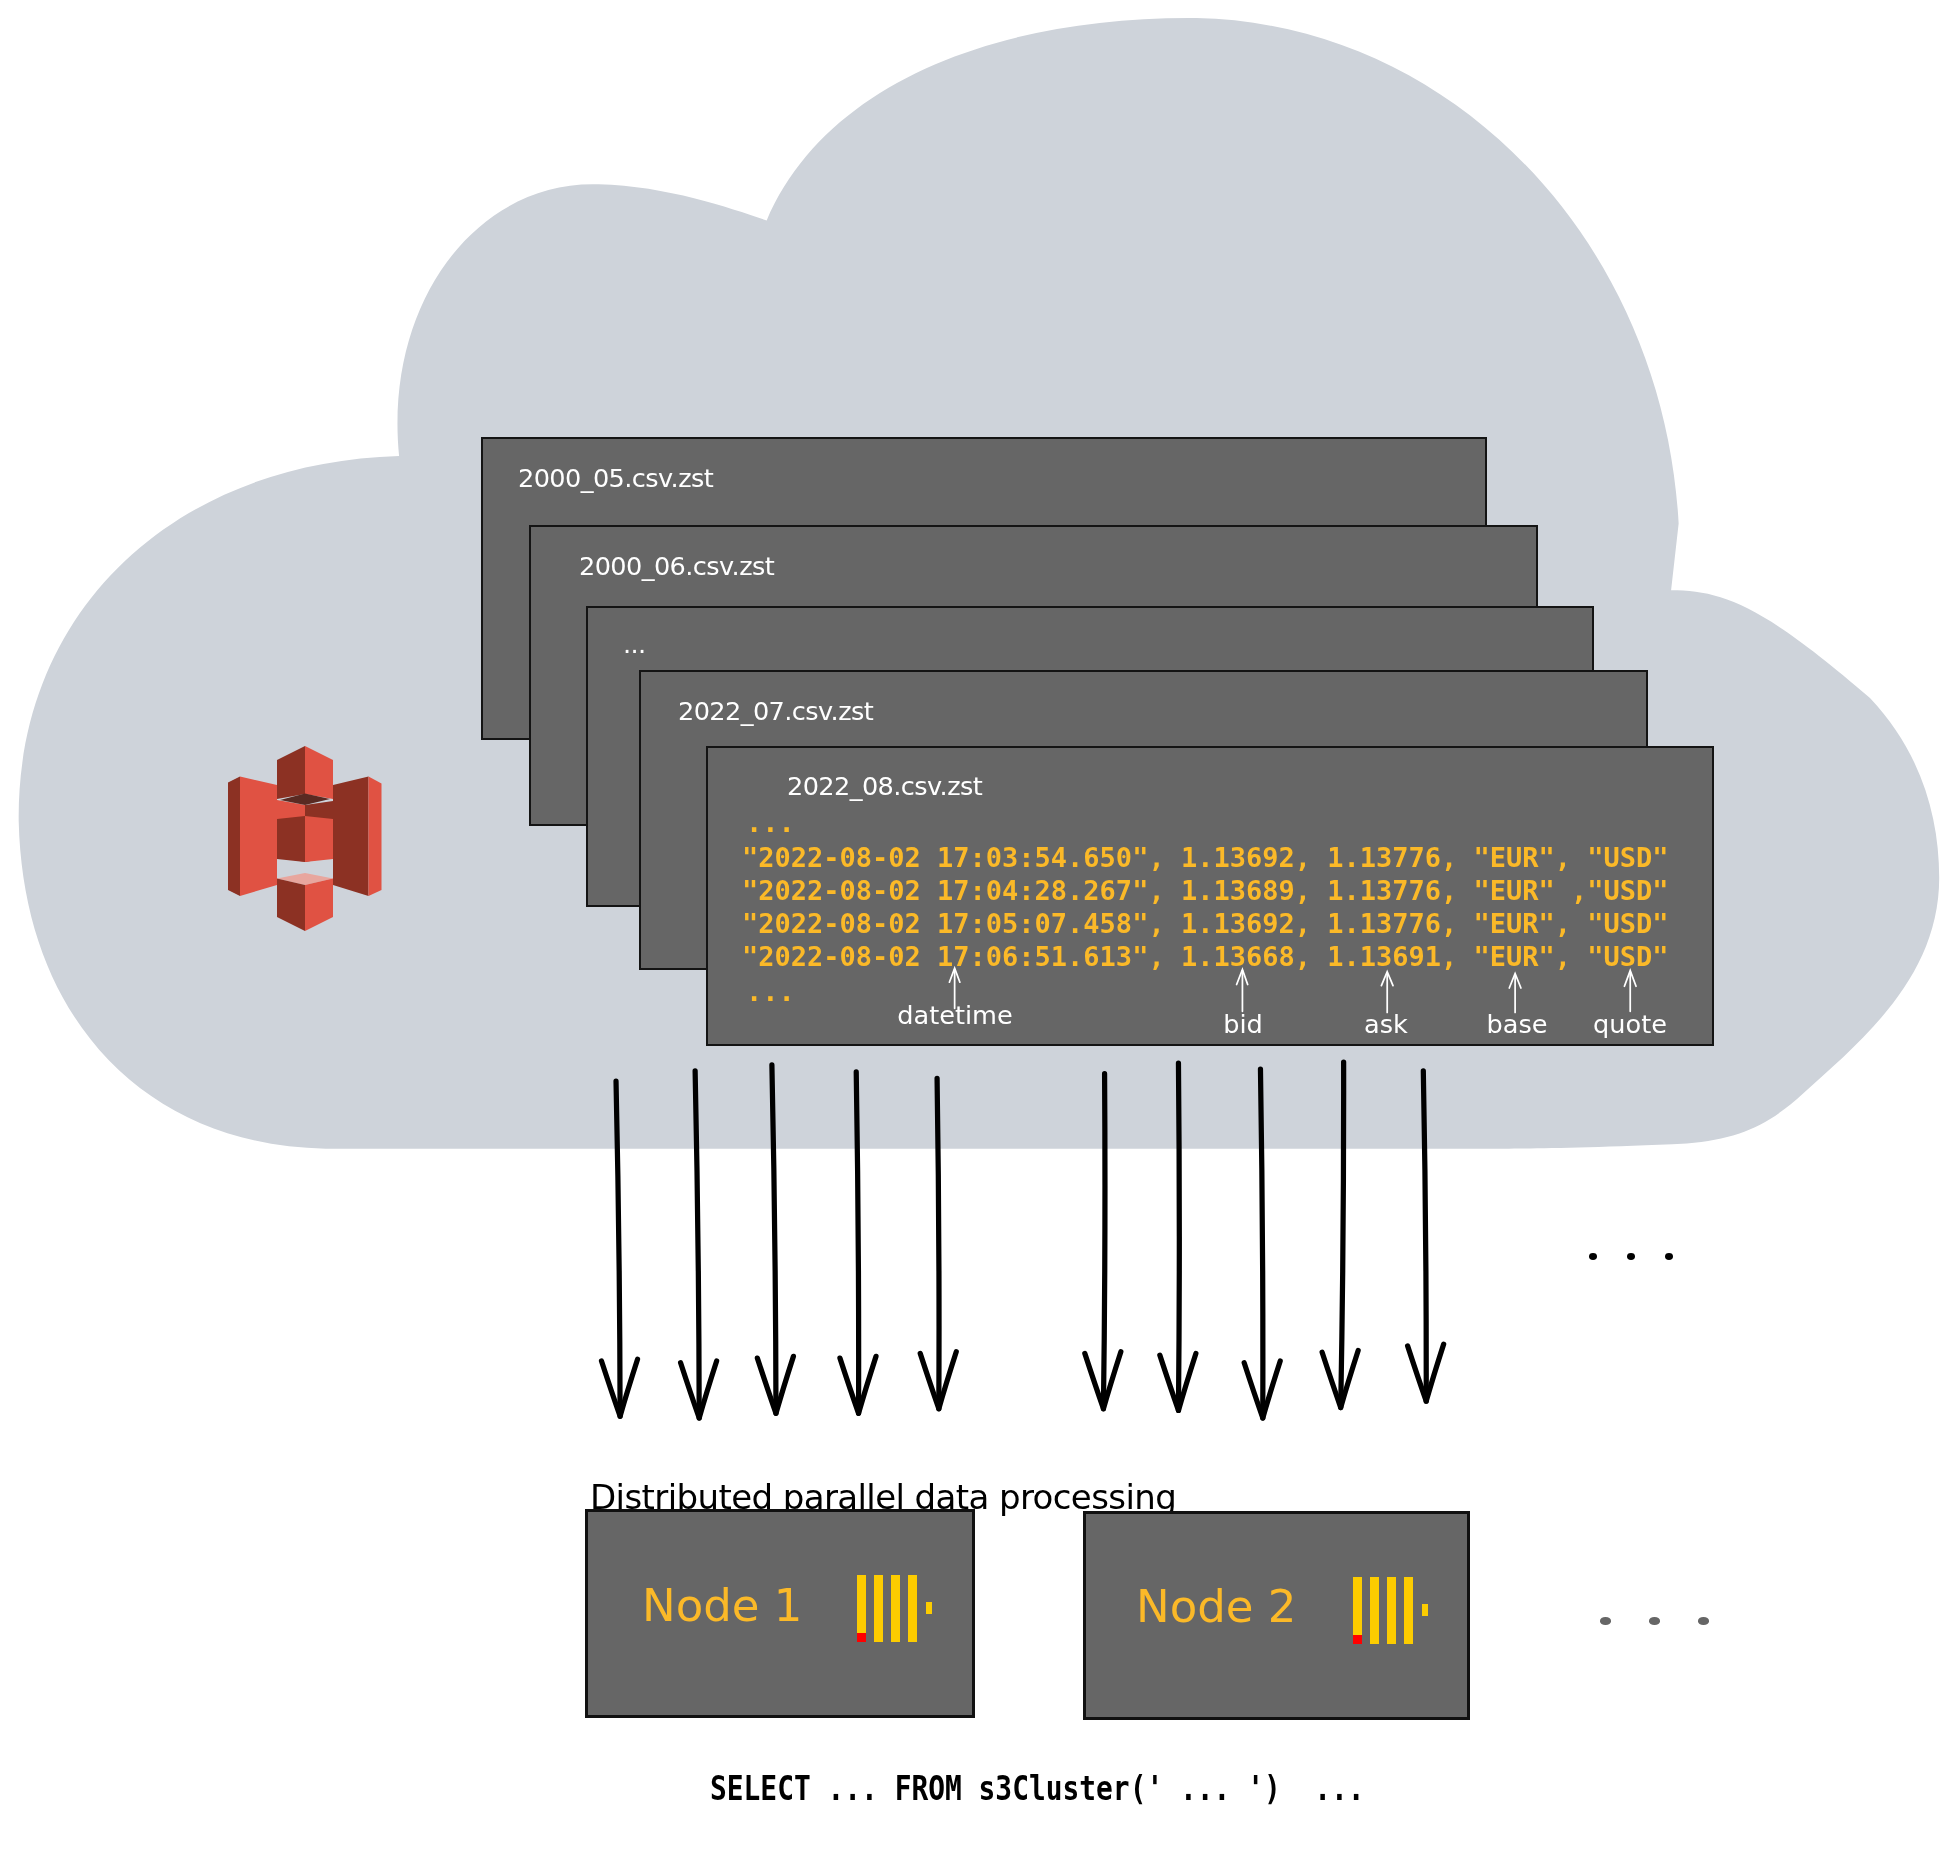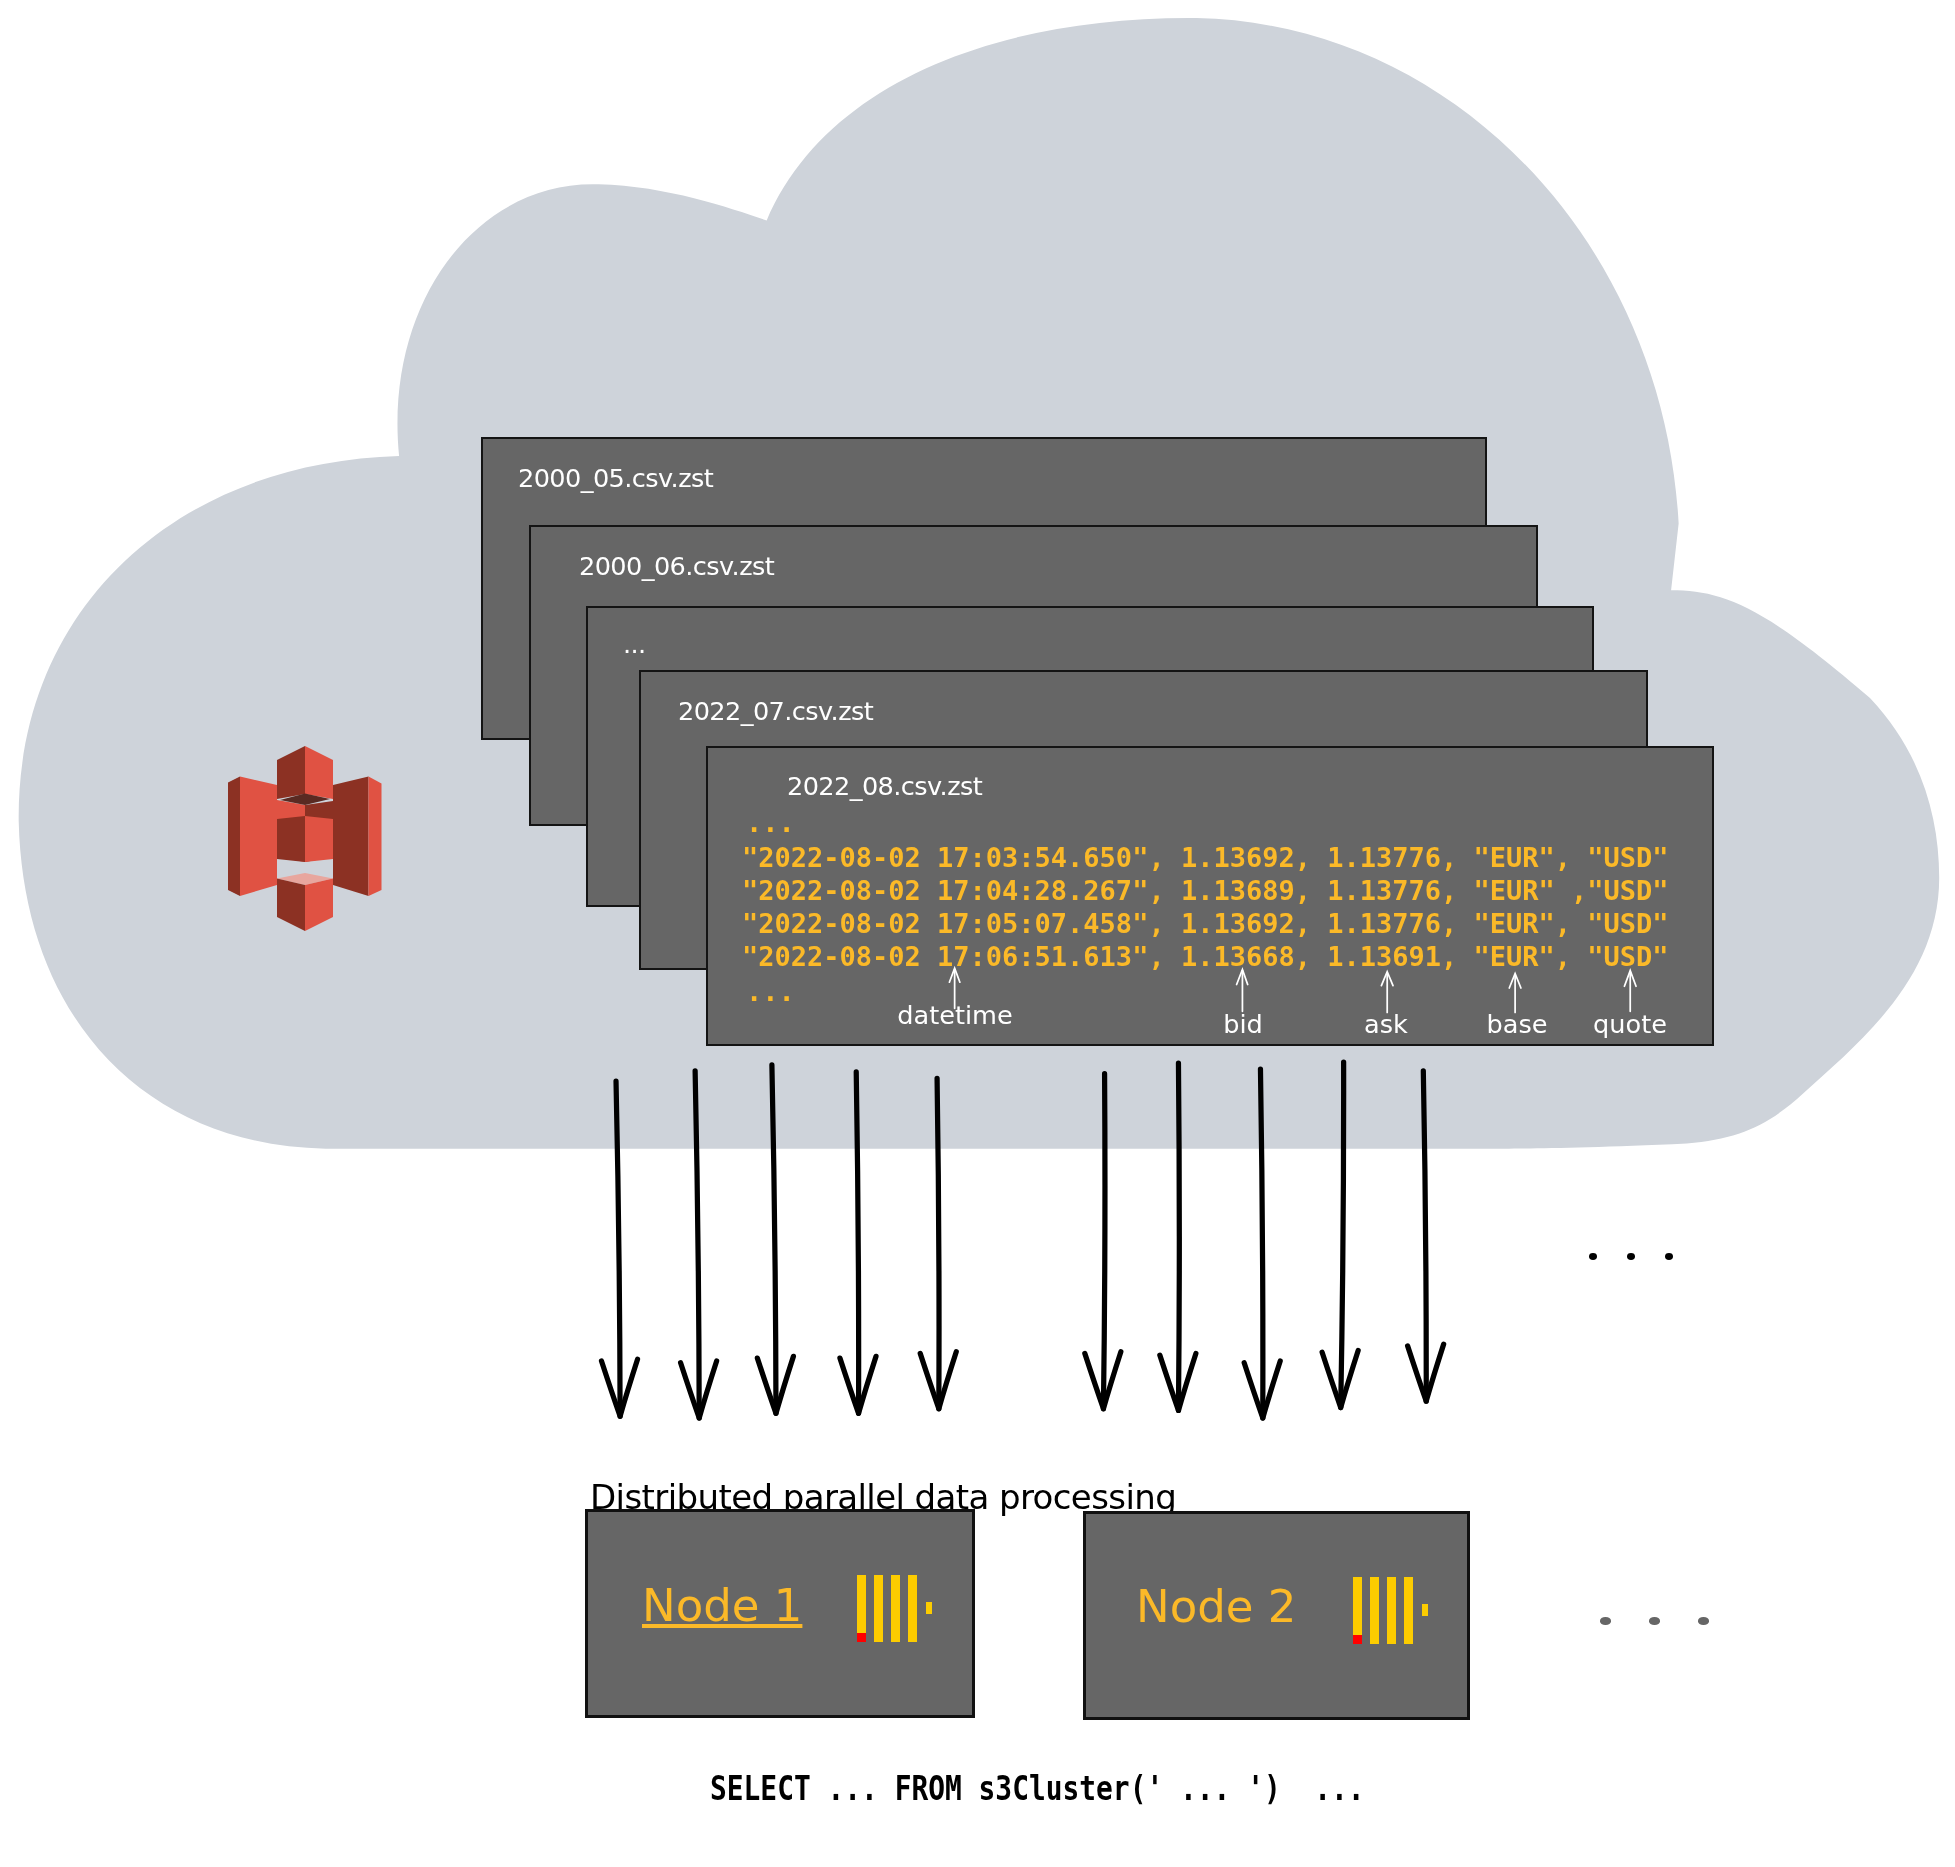--- a/index.html
+++ b/index.html
@@ -156,21 +156,21 @@
 
   <div>
     <span class="dot" style="left:1589px;top:1253px;background:#000;"></span>
     <span class="dot" style="left:1627px;top:1253px;background:#000;"></span>
     <span class="dot" style="left:1665px;top:1253px;background:#000;"></span>
   </div>
 
   <div id="heading">Distributed parallel data processing</div>
 
   <div class="node" style="left: 585px; top: 1509px; width: 390px; height: 209px; background: rgb(102, 102, 102);">
-    <span class="node-label" style="left: 54px; top: 71px; color: rgb(251, 185, 40); text-decoration: underline;">Node 1</span>
+    <span class="node-label" style="left: 54px; top: 71px; color: rgb(251, 185, 40);">Node 1</span>
     <div class="ch-logo" style="left:269px;top:63px;">
       <span class="ch-bar ch-y" style="left: 0px; background: rgb(252, 204, 0);">
           <span class="ch-red" style="background: rgb(255, 0, 0);"></span>
         </span>
       <span class="ch-bar ch-y" style="left: 17px; background: rgb(252, 204, 0);"></span>
       <span class="ch-bar ch-y" style="left: 34px; background: rgb(252, 204, 0);"></span>
       <span class="ch-bar ch-y" style="left: 51px; background: rgb(252, 204, 0);"></span>
       <span class="ch-small ch-y" style="left: 69px; background: rgb(252, 204, 0);"></span>
     </div>
   </div>

